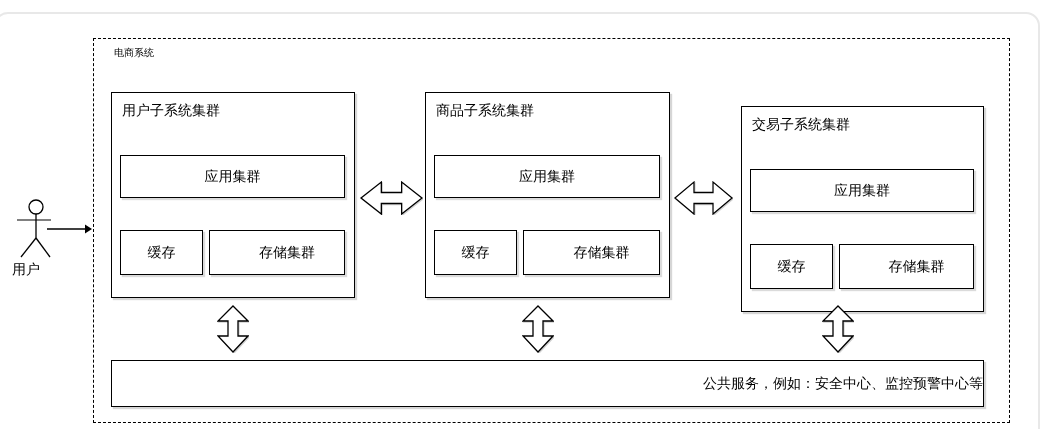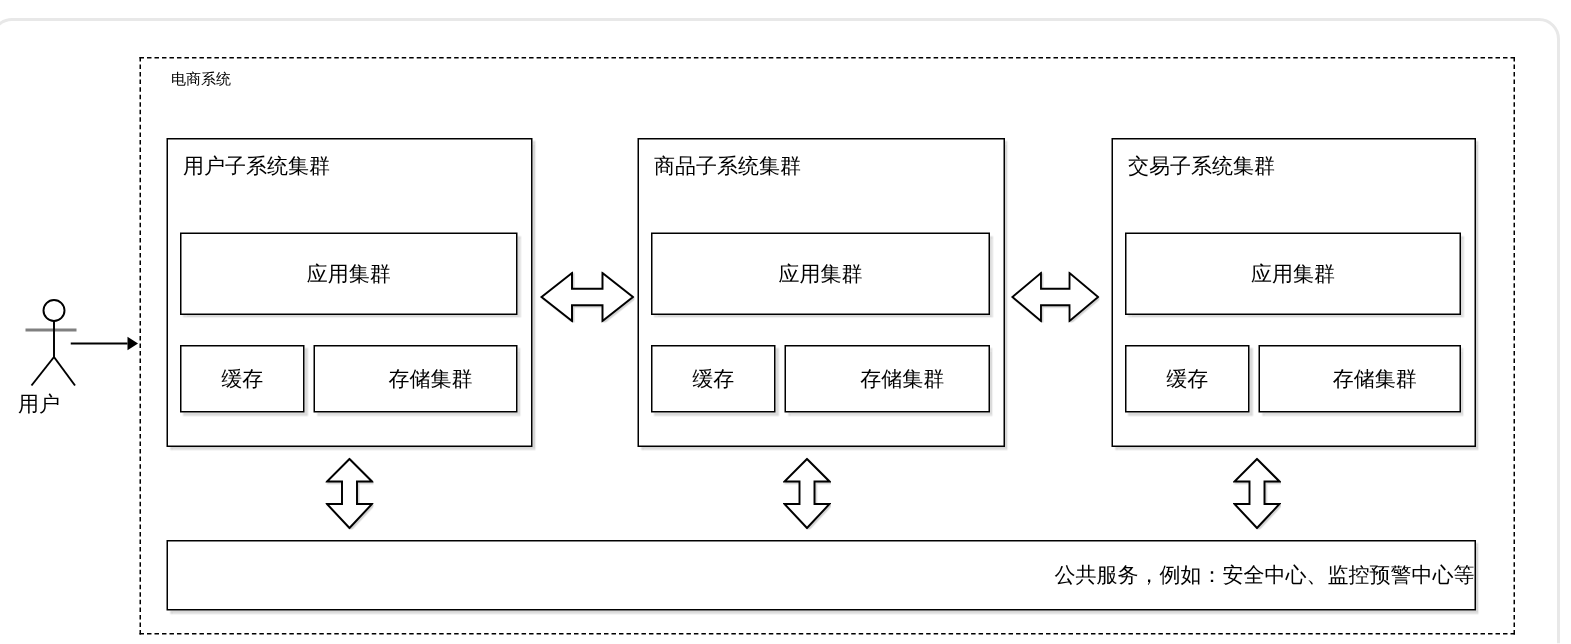--- a/index.html
+++ b/index.html
@@ -47,21 +47,21 @@
     top: 92px;
     height: 206px;
     border: 1px solid #000000;
     background: #ffffff;
     box-sizing: border-box;
     box-shadow: 2px 2px 1px rgba(0,0,0,0.16);
     font-family: Liberation Mono, monospace;
   }
   .cluster-1 { left: 111px; width: 244px; }
   .cluster-2 { left: 425px; width: 245px; }
-  .cluster-3 { left: 741px; width: 243px; }
+  .cluster-3 { left: 741px; width: 243px; margin-top: 14px; }
 
   .cluster-title {
     position: absolute;
     left: 10px;
     top: 9px;
     font-size: 14px;
     white-space: nowrap;
   }
 
   .inner-box {
@@ -69,21 +69,21 @@
     border: 1px solid #000000;
     background: #ffffff;
     box-sizing: border-box;
     display: flex;
     align-items: center;
     justify-content: center;
     font-size: 14px;
     box-shadow: 2px 2px 1px rgba(0,0,0,0.14);
     white-space: nowrap;
   }
-  .app-box     { left: 8px; right: 9px; top: 62px; height: 55px; }
+  .app-box     { left: 8px; right: 9px; top: 62px; height: 43px; }
   .cache-box   { left: 8px; top: 137px; width: 83px; height: 45px; }
   .storage-box { left: 97px; right: 9px; top: 137px; height: 45px; padding-left: 20px; }
 
   .services-box {
     position: absolute;
     left: 111px;
     top: 360px;
     width: 873px;
     height: 47px;
     border: 1px solid #000000;

